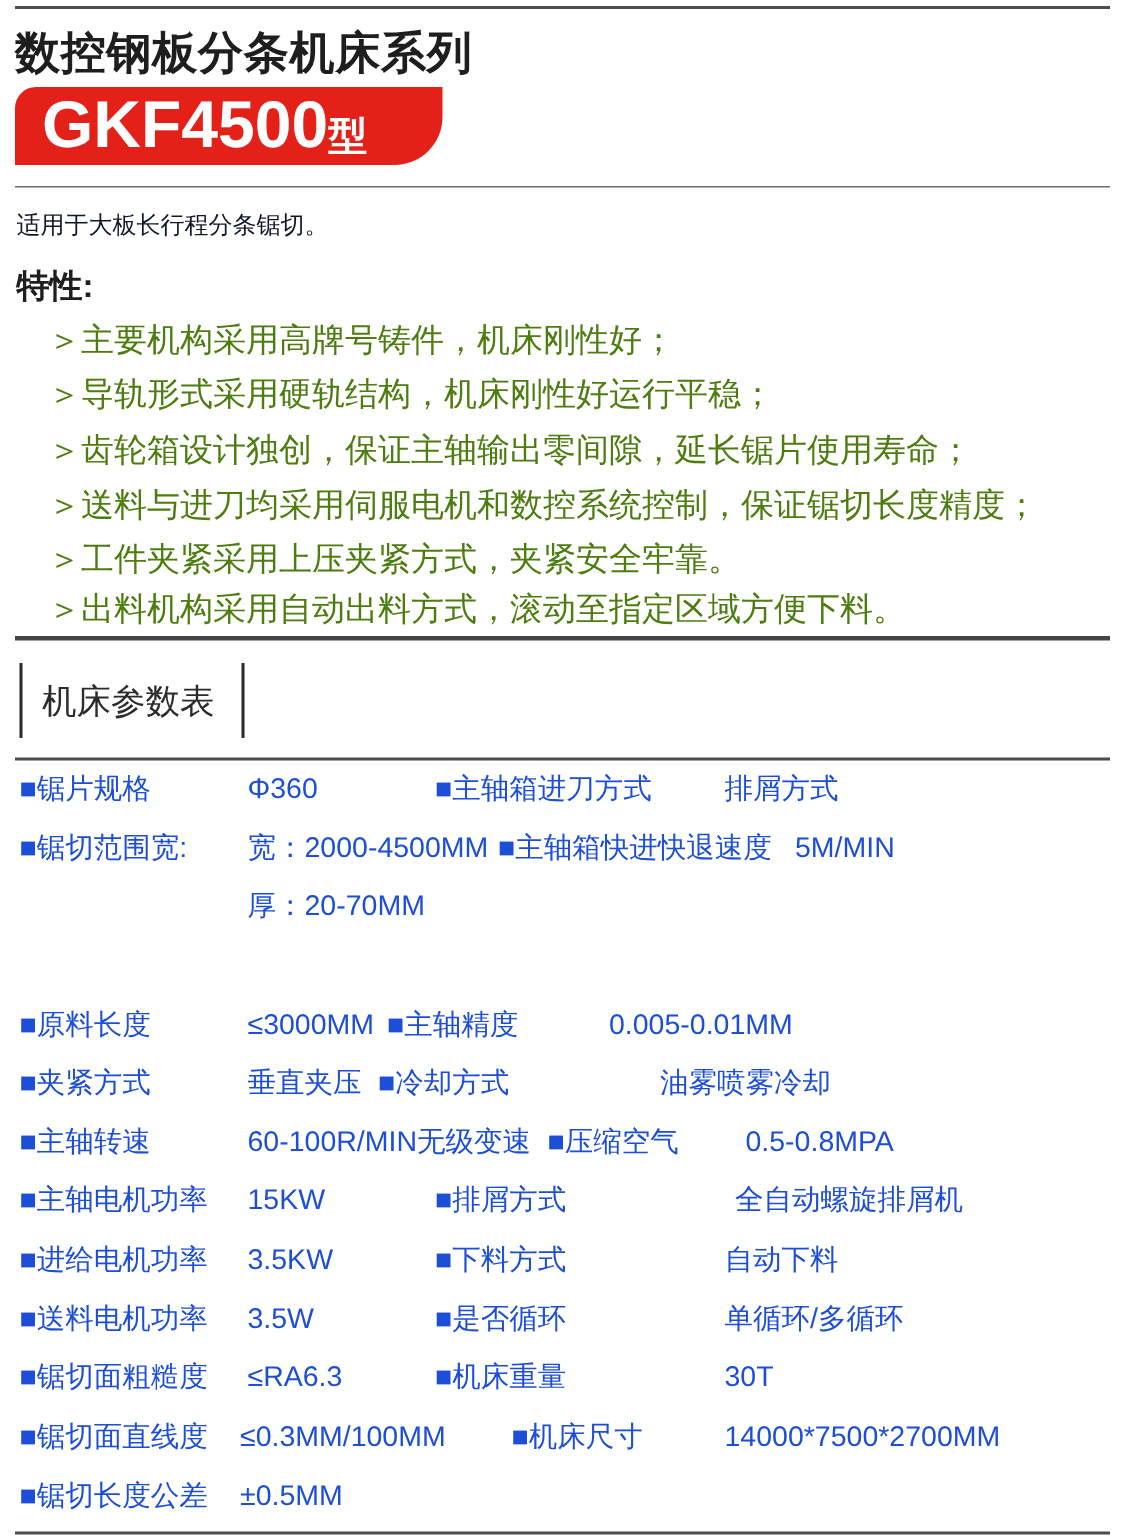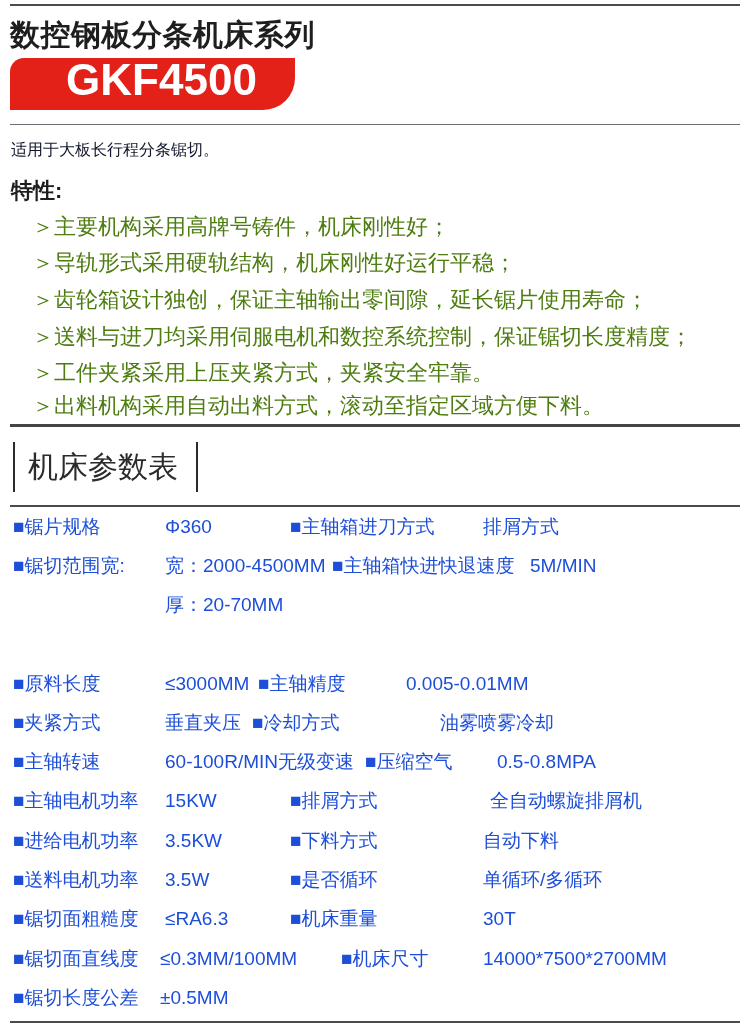--- a/index.html
+++ b/index.html
@@ -15,34 +15,34 @@
   .line-tabletop{top:505px;height:2px;}
   .line-bottom{top:1021px;height:2px;}
 
   .series-title{
     position:absolute;left:10px;top:15px;
     font-size:30px;font-weight:bold;color:#1e1e1e;letter-spacing:0.5px;white-space:nowrap;
   }
   .badge{
     position:absolute;left:10px;top:58px;width:285px;height:52px;
     background:#e32119;border-radius:14px 0 32px 0;
-    display:flex;align-items:center;padding-left:18px;box-sizing:border-box;color:#ffffff;flex-direction:column;
+    display:flex;align-items:center;padding-left:18px;box-sizing:border-box;color:#ffffff;
   }
   .badge .model{font-size:44px;font-weight:bold;line-height:1;letter-spacing:0;}
   .badge .suffix{font-size:26px;font-weight:bold;line-height:1;margin-top:12px;}
 
   .intro{position:absolute;left:11px;top:140px;font-size:16px;color:#0f172a;white-space:nowrap;}
   .feat-head{position:absolute;left:11px;top:176px;font-size:22px;font-weight:bold;color:#1e1e1e;}
   .feature{position:absolute;left:0;font-size:22px;color:#4d7c0f;white-space:nowrap;margin-left:32px;}
   .f0{top:212px}.f1{top:248px}.f2{top:285px}.f3{top:322px}.f4{top:358px}.f5{top:391px}
 
   .param-head{position:absolute;left:13px;top:442px;height:50px;display:flex;align-items:center;}
   .vbar{width:2px;height:50px;background:#2b2b2b;}
   .param-head .label{
-    font-size:30px;color:#2b2b2b;padding:0 18px 0 13px;line-height:50px;white-space:nowrap;
+    font-size:23px;color:#2b2b2b;padding:0 18px 0 13px;line-height:50px;white-space:nowrap;
   }
 
   .trow{position:absolute;left:0;right:0;height:26px;font-size:19px;color:#1d4ed8;}
   .trow span{position:absolute;top:0;white-space:nowrap;line-height:26px;}
   .r0{top:514px}.r1{top:553px}.r2{top:592px}.r3{top:631px}.r4{top:671px}.r5{top:710px}
   .r6{top:749px}.r7{top:788px}.r8{top:828px}.r9{top:867px}.r10{top:906px}.r11{top:946px}.r12{top:985px}
   .cl{left:13px}
   .cv{left:165px}
   .cw{left:160px}
   .p250{left:250px}.p252{left:252px}.p258{left:258px}.p290{left:290px}

